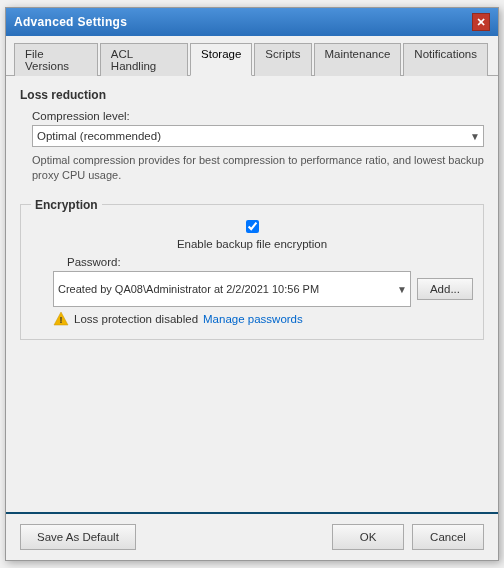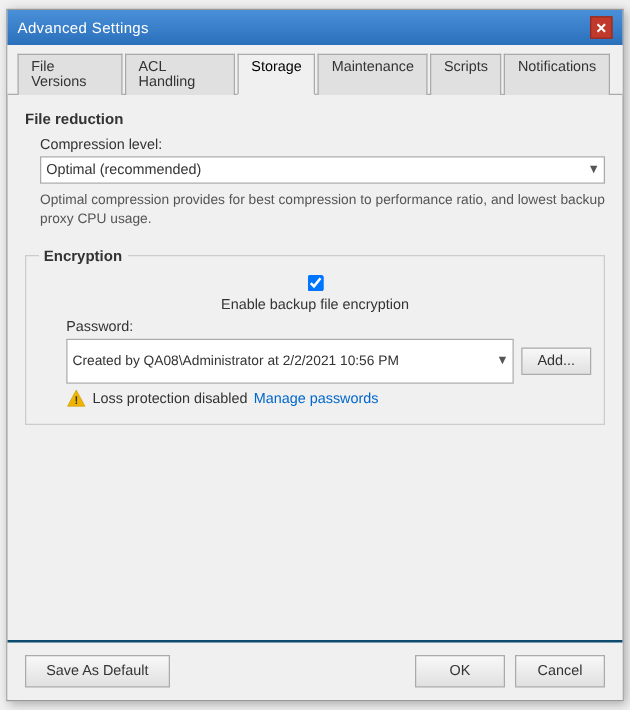--- a/index.html
+++ b/index.html
@@ -28,21 +28,21 @@
       color: white;
       height: 28px;
       display: flex;
       align-items: center;
       justify-content: space-between;
       padding: 0 8px;
       flex-shrink: 0;
     }
     .title-bar-text {
       font-size: 12px;
-      font-weight: 400;
+      font-weight: 700;
       letter-spacing: 0.3px;
     }
     .title-bar-close {
       width: 18px;
       height: 18px;
       background: #c0392b;
       border: 1px solid #922b21;
       color: white;
       font-size: 11px;
       display: flex;
@@ -226,46 +226,46 @@
       background: linear-gradient(to bottom, #f8f8f8, #e0e0e0);
       font-size: 11.5px;
       cursor: pointer;
       color: #333;
       min-width: 72px;
     }
     .password-field-label {
       font-size: 11.5px;
       color: #333;
       margin-bottom: 3px;
-      margin-left: 2px;
+      margin-left: 16px;
     }
   </style>
 </head>
 <body>
 
 <div class="window">
 
   <div class="title-bar">
     <span class="title-bar-text">Advanced Settings</span>
     <div class="title-bar-close">✕</div>
   </div>
 
   <div class="tabs-container">
     <div class="tab">File Versions</div>
     <div class="tab">ACL Handling</div>
     <div class="tab active">Storage</div>
+    <div class="tab">Scripts</div>
     <div class="tab">Maintenance</div>
-    <div class="tab">Scripts</div>
     <div class="tab">Notifications</div>
   </div>
 
   <div class="content-area">
 
     <div>
-      <div class="section-title">File reduction</div>
+      <div class="section-title">Loss reduction</div>
       <div style="padding-left: 12px;">
         <div class="field-label">Compression level:</div>
         <div class="select-wrapper">
           <select class="select-control">
             <option>Optimal (recommended)</option>
           </select>
           <span class="select-arrow">▼</span>
         </div>
         <div class="description-text">Optimal compression provides for best compression to performance ratio, and lowest backup proxy CPU usage.</div>
       </div>

